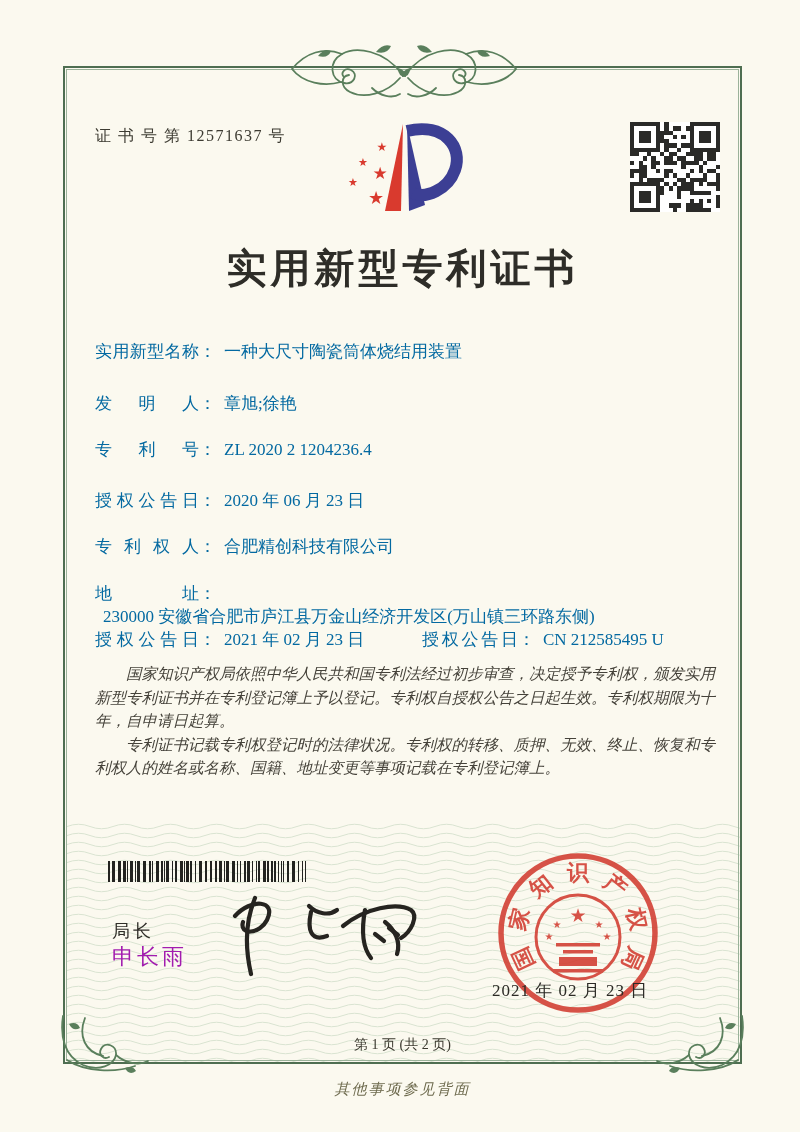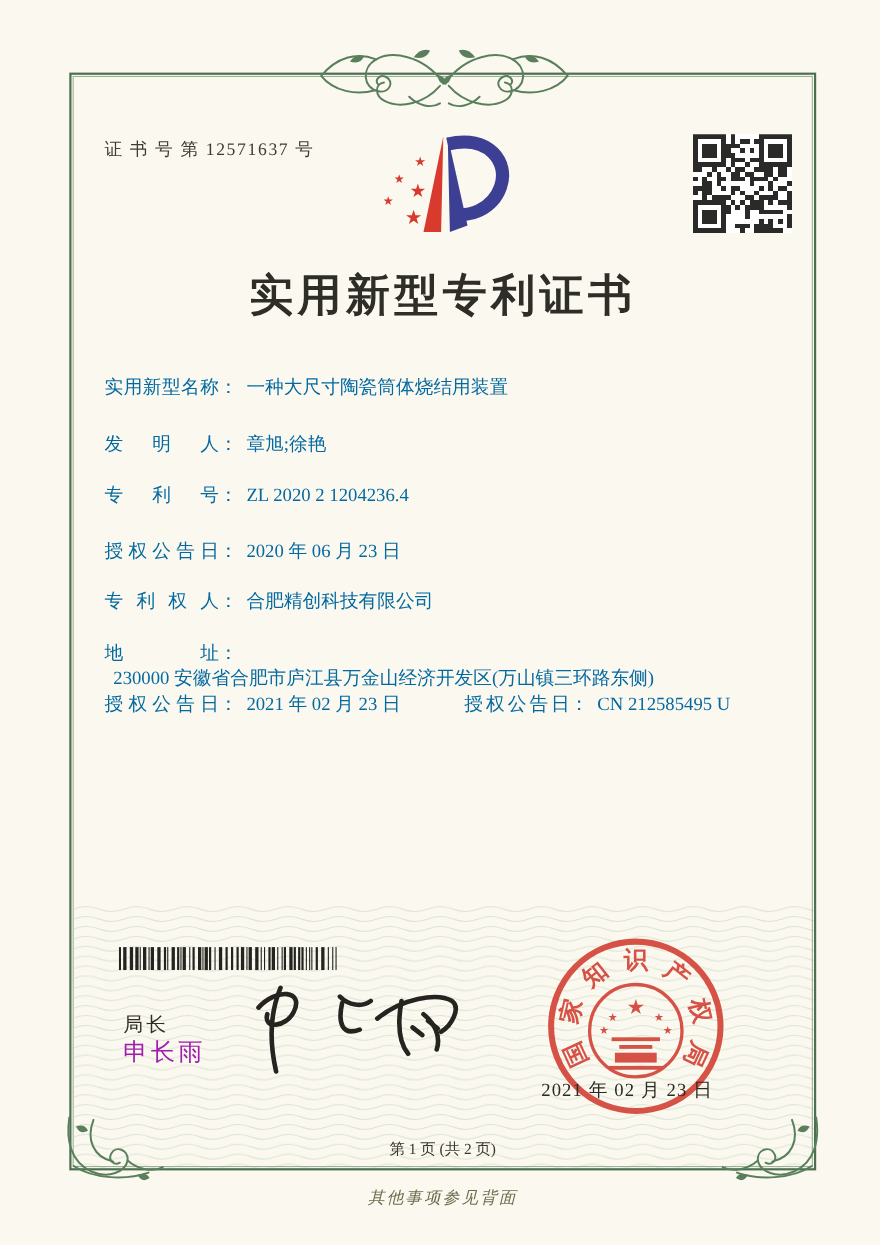--- a/index.html
+++ b/index.html
@@ -356,20 +356,24 @@
   <div class="fieldrow" style="top:582px;">
     <span class="flabel">地址</span><span class="fcolon">：</span><span class="fvalue addr">230000 安徽省合肥市庐江县万金山经济开发区(万山镇三环路东侧)</span>
   </div>
   <div class="fieldrow" style="top:628px;">
     <span class="flabel">授权公告日</span><span class="fcolon">：</span><span class="fvalue">2021 年 02 月 23 日</span>
     <span class="pair2">
       <span class="flabel" style="width:96px;">授权公告日</span><span class="fcolon">：</span><span class="fvalue">CN 212585495 U</span>
     </span>
   </div>
 
+  <div class="paras">
+    <p>国家知识产权局依照中华人民共和国专利法经过初步审查，决定授予专利权，颁发实用新型专利证书并在专利登记簿上予以登记。专利权自授权公告之日起生效。专利权期限为十年，自申请日起算。</p>
+    <p>专利证书记载专利权登记时的法律状况。专利权的转移、质押、无效、终止、恢复和专利权人的姓名或名称、国籍、地址变更等事项记载在专利登记簿上。</p>
+  </div>
 
   <svg class="barcode" width="200" height="21" id="bcsvg">
       <rect x="0" y="0" width="2" height="21" fill="#232320"></rect>
       <rect x="4" y="0" width="3" height="21" fill="#232320"></rect>
       <rect x="10" y="0" width="3" height="21" fill="#232320"></rect>
       <rect x="15" y="0" width="3" height="21" fill="#232320"></rect>
       <rect x="19" y="0" width="1" height="21" fill="#232320"></rect>
       <rect x="22" y="0" width="3" height="21" fill="#232320"></rect>
       <rect x="27" y="0" width="1" height="21" fill="#232320"></rect>
       <rect x="29" y="0" width="3" height="21" fill="#232320"></rect>

